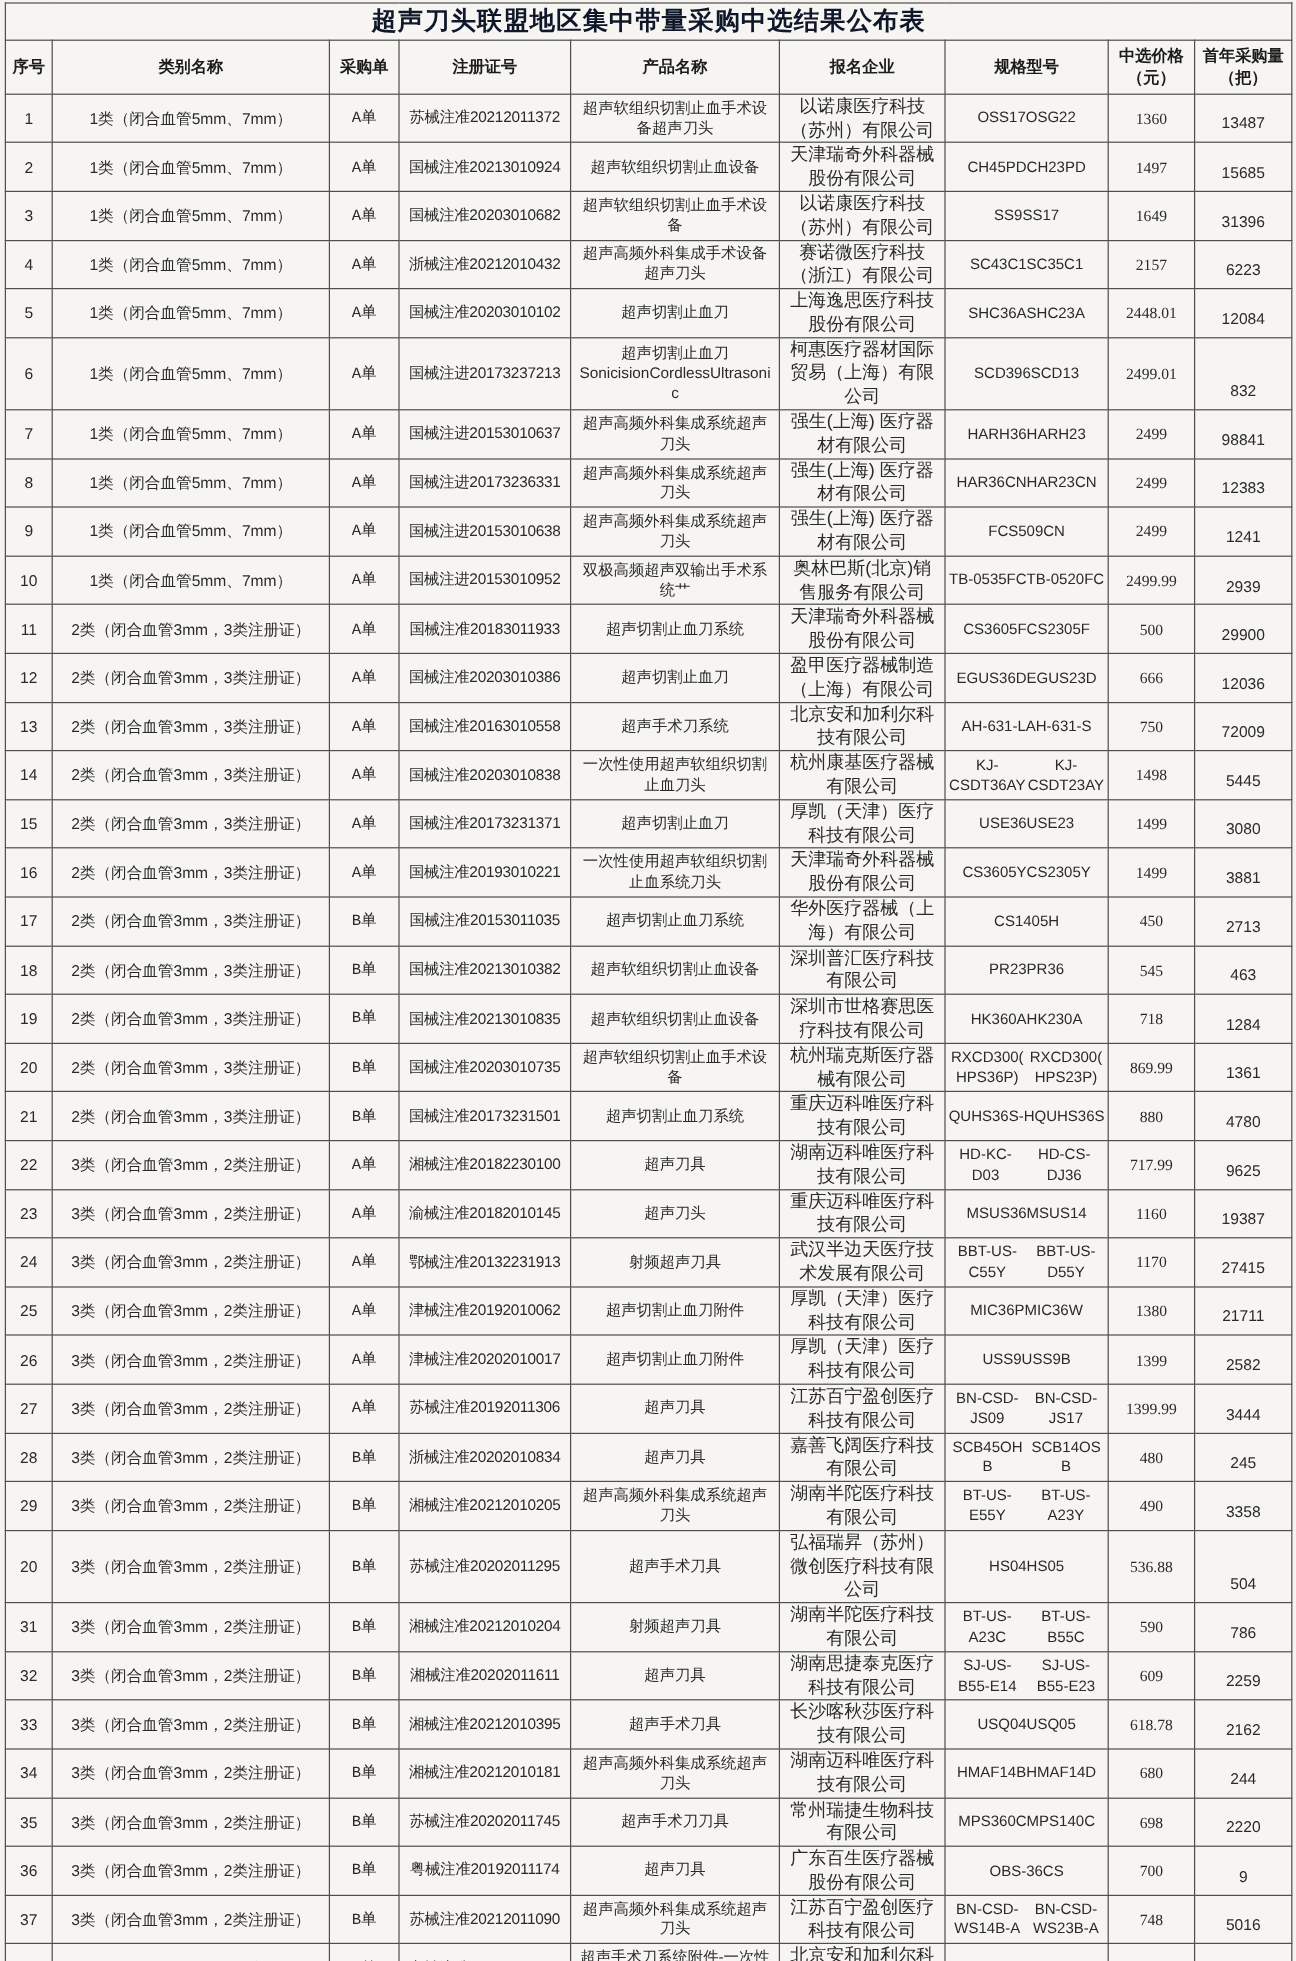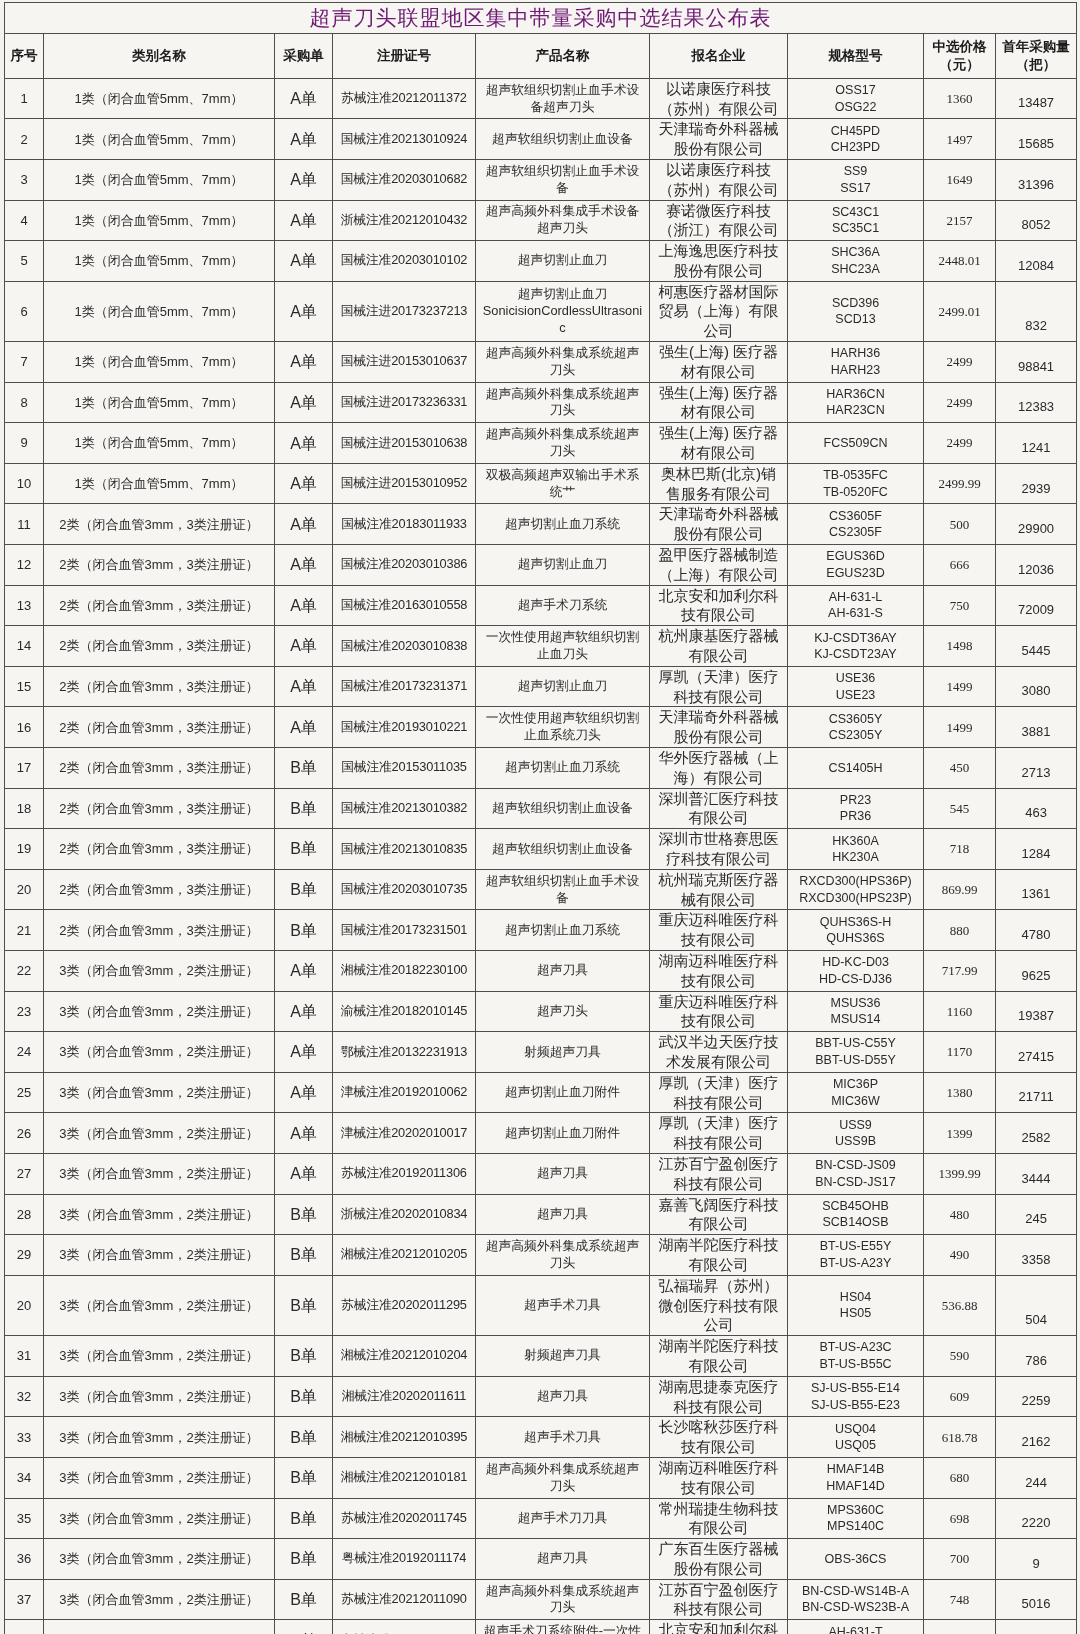--- a/index.html
+++ b/index.html
@@ -20,43 +20,43 @@
     overflow:hidden;
     text-align:center;
     vertical-align:middle;
     font-size:13px;
     line-height:1.32;
     word-break:break-word;
   }
   .title-cell{
     height:25px;
     font-size:21px;
-    font-weight:normal;
+    font-weight:bold;
     letter-spacing:1px;
-    color:#701a75;
+    color:#0f172a;
     padding:1px 0;
   }
   thead th{
     height:44px;
     font-size:13.5px;
     font-weight:bold;
     color:#1c1c1c;
     line-height:1.35;
   }
   tbody tr{height:39.4px;}
   tbody td{color:#2a2a2a;}
   .c-no{font-size:13px;}
   .c-cat{font-size:13px;}
-  .c-ord{font-size:16px;}
+  .c-ord{font-size:13px;font-family:Liberation Mono, monospace;}
   .c-cert{font-size:12.8px;letter-spacing:-0.2px;}
   .c-prod{font-size:12.8px;white-space:pre-line;}
   .c-comp{font-size:15px;}
   .c-model{font-size:12.5px;padding:0 2px;}
   .models-wrap{
-    display:flex;flex-direction:column;justify-content:center;align-items:center;
+    display:flex;flex-direction:row;justify-content:center;align-items:center;
     max-height:38px;overflow:hidden;
   }
   .c-price{font-size:13px;font-family:Liberation Serif, serif;}
   .c-vol{vertical-align:bottom;padding-bottom:7px;font-size:13px;line-height:1.15;}
   .note-row td{
     height:48px;
     text-align:left;
     font-size:13px;
     padding-left:7px;
     color:#222;
@@ -150,21 +150,21 @@
     <td class="c-cert">浙械注准20212010432</td>
     <td class="c-prod">超声高频外科集成手术设备超声刀头</td>
     <td class="c-comp">赛诺微医疗科技（浙江）有限公司</td>
     <td class="c-model">
       <div class="models-wrap">
         <div>SC43C1</div>
         <div>SC35C1</div>
       </div>
     </td>
     <td class="c-price">2157</td>
-    <td class="c-vol">8052</td>
+    <td class="c-vol">6223</td>
   </tr>
         <tr>
     <td class="c-no">5</td>
     <td class="c-cat">1类（闭合血管5mm、7mm）</td>
     <td class="c-ord">A单</td>
     <td class="c-cert">国械注准20203010102</td>
     <td class="c-prod">超声切割止血刀</td>
     <td class="c-comp">上海逸思医疗科技股份有限公司</td>
     <td class="c-model">
       <div class="models-wrap">

